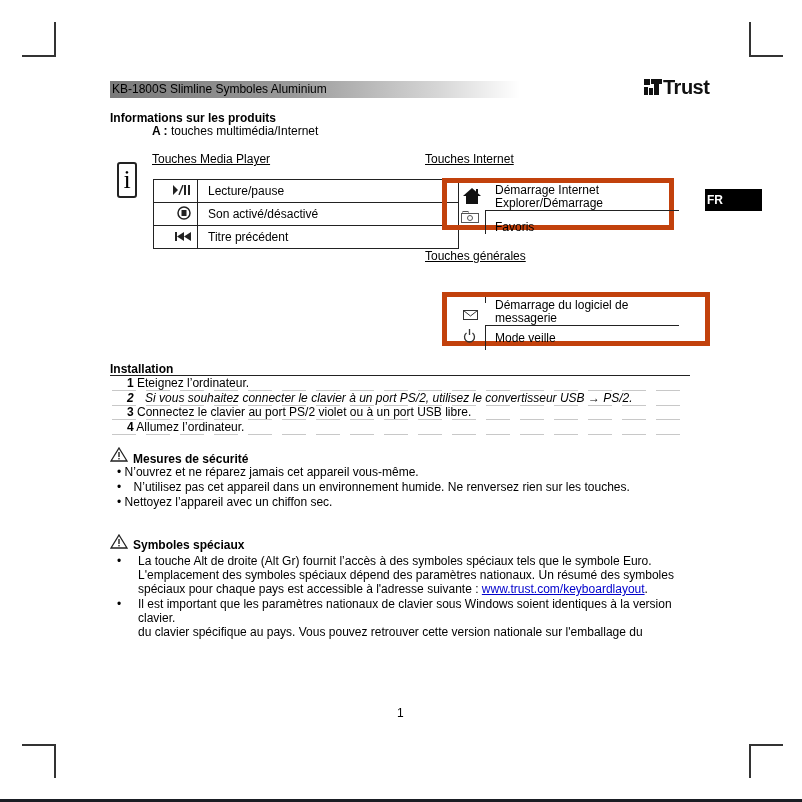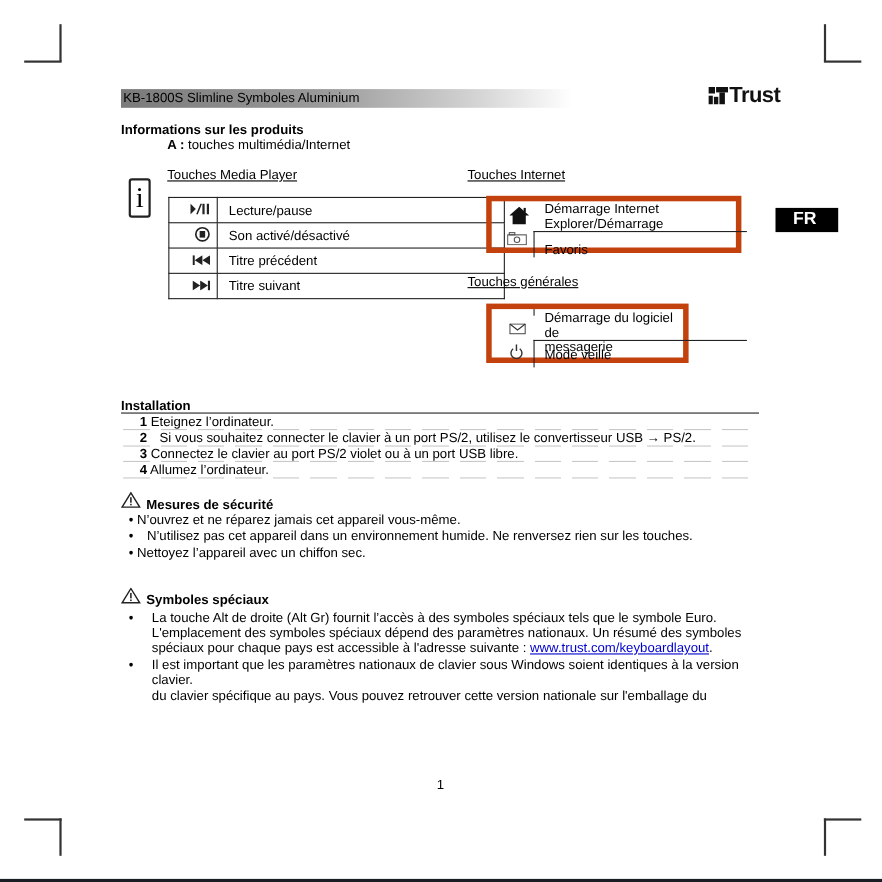--- a/index.html
+++ b/index.html
@@ -14,21 +14,21 @@
       background: linear-gradient(to right, #7a7a7a 0%, #9a9a9a 45%, #d6d6d6 80%, #ffffff 100%);
     }
     .header-title { position: absolute; left: 112px; top: 82px; font-size: 12px; color: #000; }
     .logo {
       position: absolute; left: 628px; top: 76px; height: 22px; display: flex; align-items: center;
       font-weight: bold; font-size: 20px; letter-spacing: -0.5px; color: #111; margin-left: 16px;
     }
     .logo svg { margin-right: 1px; }
     .fr-tab {
       position: absolute; left: 705px; top: 189px; width: 57px; height: 22px; background: #000;
-      color: #fff; font-weight: bold; font-size: 16px; line-height: 22px; padding-left: 16px; box-sizing: border-box;
+      color: #fff; font-weight: bold; font-size: 12px; line-height: 22px; padding-left: 2px; box-sizing: border-box;
     }
     .h-bold { font-weight: bold; font-size: 12px; }
     .txt { font-size: 12px; line-height: 15px; }
     .u { text-decoration: underline; }
     .info-icon {
       position: absolute; left: 117px; top: 162px; width: 20px; height: 36px;
       border: 2px solid #222; border-radius: 3px; box-sizing: border-box;
       font-family: "Liberation Serif", serif; font-size: 26px; line-height: 32px; text-align: center;
     }
     table.keys { border-collapse: collapse; position: absolute; }
@@ -101,28 +101,20 @@
     <td class="lb">Son activé/désactivé</td>
   </tr>
   <tr>
     <td class="ic"><svg width="16" height="9" viewBox="0 0 16 9">
             <rect x="0" y="0" width="2" height="9" fill="#222"></rect>
             <polygon points="9,0 2,4.5 9,9" fill="#222"></polygon>
             <polygon points="16,0 9,4.5 16,9" fill="#222"></polygon>
           </svg></td>
     <td class="lb">Titre précédent</td>
   </tr>
-  <tr>
-    <td class="ic"><svg width="16" height="9" viewBox="0 0 16 9">
-            <polygon points="0,0 7,4.5 0,9" fill="#222"></polygon>
-            <polygon points="7,0 14,4.5 7,9" fill="#222"></polygon>
-            <rect x="14" y="0" width="2" height="9" fill="#222"></rect>
-          </svg></td>
-    <td class="lb">Titre suivant</td>
-  </tr>
 </tbody>
   </table>
 
 <div class="abs txt u" style="left:425px;top:152px;">Touches Internet</div>
 <div class="box" style="left:442px;top:178px;width:232px;height:52px;">
   <svg class="abs" style="left:16px;top:5px;" width="18" height="16" viewBox="0 0 18 16">
       <polygon points="9,0 18,8 15,8 15,16 3,16 3,8 0,8" fill="#111"></polygon>
       <rect x="13" y="1" width="2" height="4" fill="#111"></rect>
     </svg>
   <svg class="abs" style="left:14px;top:28px;" width="18" height="12" viewBox="0 0 18 12">
@@ -133,21 +125,21 @@
   <div class="abs" style="left:38px;top:27px;width:194px;height:1px;background:#222;"></div>
   <div class="abs" style="left:38px;top:27px;width:1px;height:24px;background:#222;"></div>
   <div class="lbl" style="left:48px;top:1px;">
     <div>Démarrage Internet</div>
     <div>Explorer/Démarrage</div>
   </div>
   <div class="lbl" style="left:48px;top:38px;">Favoris</div>
 </div>
 
 <div class="abs txt u" style="left:425px;top:249px;">Touches générales</div>
-<div class="box" style="left:442px;top:276px;width:184px;height:54px;">
+<div class="box" style="left:442px;top:292px;width:268px;height:54px;">
   <div class="abs" style="left:38px;top:0;width:1px;height:6px;background:#222;"></div>
   <svg class="abs" style="left:16px;top:13px;" width="15" height="10" viewBox="0 0 15 10">
       <rect x="0.5" y="0.5" width="14" height="9" fill="none" stroke="#333"></rect>
       <polyline points="0.5,0.5 7.5,6 14.5,0.5" fill="none" stroke="#333"></polyline>
     </svg>
   <svg class="abs" style="left:16px;top:32px;" width="13" height="14" viewBox="0 0 13 14">
       <path d="M3.5,4 A5,5 0 1,0 9.5,4" fill="none" stroke="#333" stroke-width="1.3"></path>
       <line x1="6.5" y1="0" x2="6.5" y2="6" stroke="#333" stroke-width="1.3"></line>
     </svg>
   <div class="abs" style="left:38px;top:28px;width:194px;height:1px;background:#222;"></div>
@@ -163,21 +155,21 @@
 <div class="inst-line"></div>
 <div class="dots" style="top:390px;"></div>
 <div class="dots" style="top:405px;"></div>
 <div class="dots" style="top:419px;"></div>
 <div class="dots" style="top:434px;"></div>
 
 <div class="abs txt" style="left:127px;top:376px;">
   <span class="step-num">1</span>
   <span>Eteignez l’ordinateur.</span>
 </div>
-<div class="abs txt" style="left:127px;top:391px;">
+<div class="abs txt" style="left:127px;top:391px;font-style:italic;">
   <span class="step-num">2</span>
   <span style="margin-left:8px;">Si vous souhaitez connecter le clavier à un port PS/2, utilisez le convertisseur USB → PS/2.</span>
 </div>
 <div class="abs txt" style="left:127px;top:405px;">
   <span class="step-num">3</span>
   <span>Connectez le clavier au port PS/2 violet ou à un port USB libre.</span>
 </div>
 <div class="abs txt" style="left:127px;top:420px;">
   <span class="step-num">4</span>
   <span>Allumez l’ordinateur.</span>

